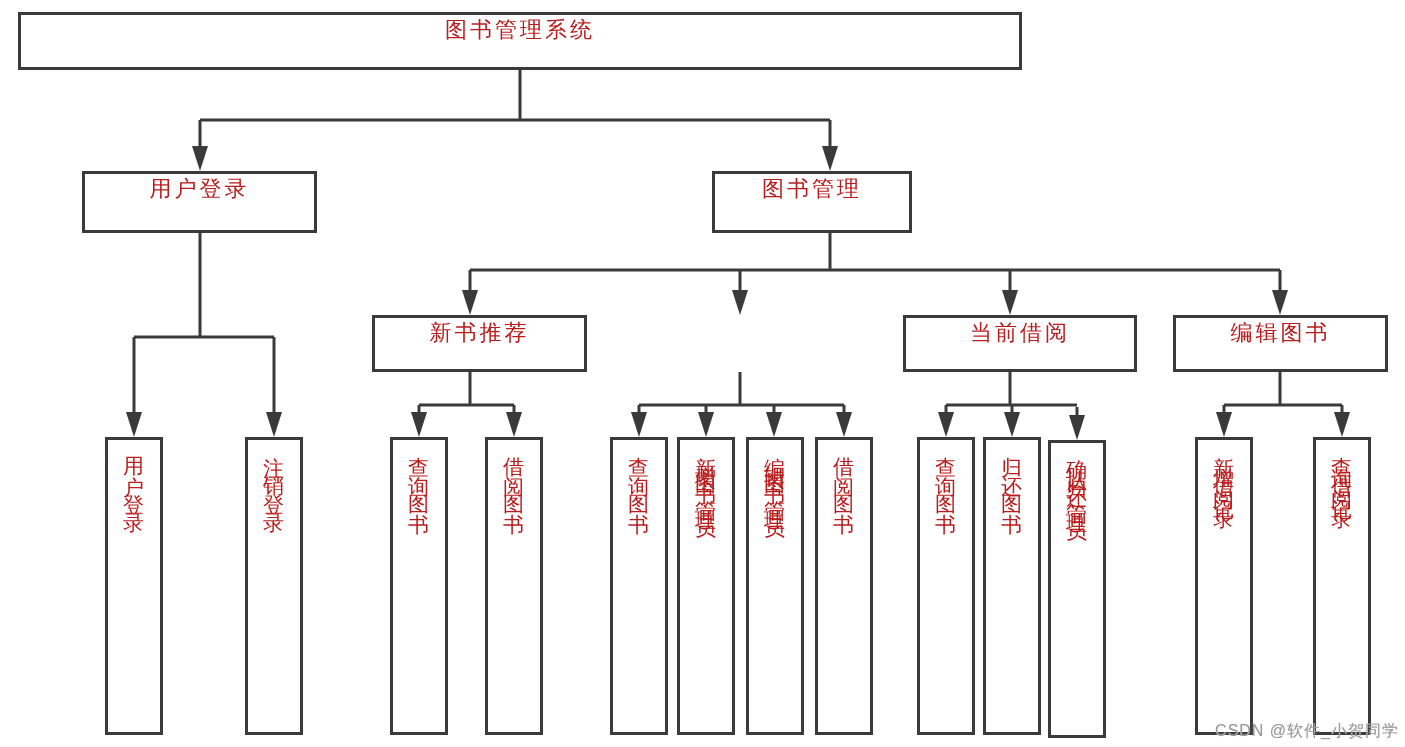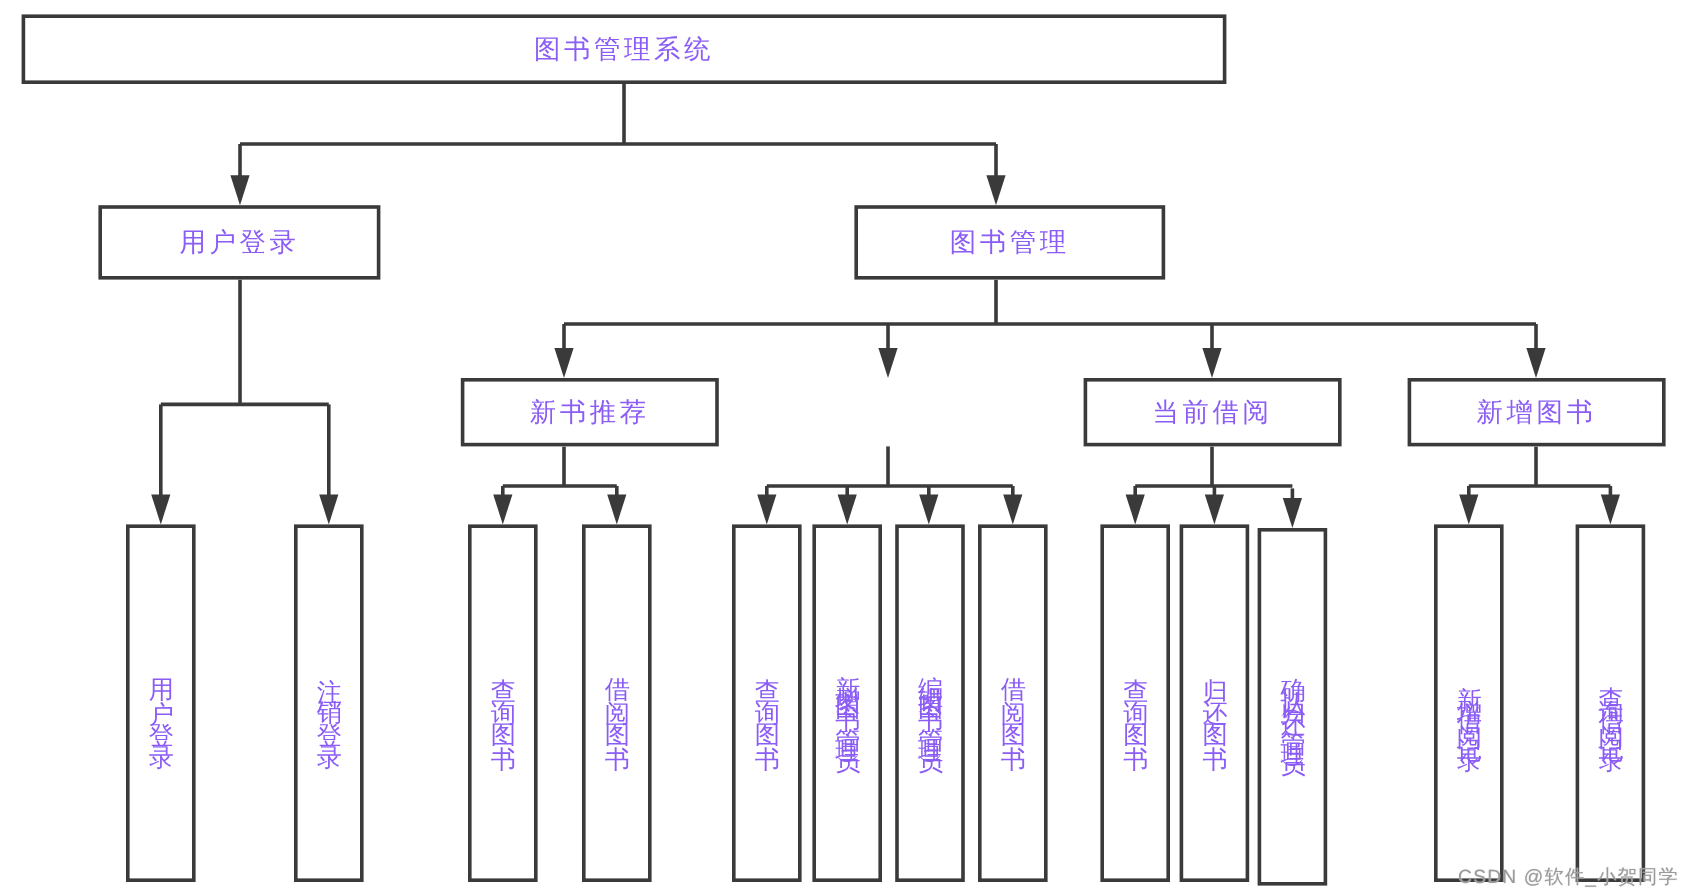--- a/index.html
+++ b/index.html
@@ -22,23 +22,23 @@
     width: 1405px;
     height: 747px;
     pointer-events: none;
   }
   .box {
     position: absolute;
     box-sizing: border-box;
     border: 3px solid #3a3a3a;
     background: #ffffff;
     display: flex;
-    align-items: center;
+    align-items: flex-start;
     justify-content: center;
-    color: #8b5cf6;
+    color: #b91c1c;
   }
   .hlabel {
     font-size: 22px;
     letter-spacing: 3px;
     white-space: nowrap;
   }
   .leaf .vtext {
     writing-mode: vertical-rl;
     text-orientation: mixed;
     font-size: 21px;
@@ -119,32 +119,32 @@
       <polygon points="1334,412 1350,412 1342,437" fill="#3a3a3a"></polygon>
     </svg>
 
   <div class="box" style="left:18px; top:12px; width:1004px; height:58px">
     <span class="hlabel">图书管理系统</span>
   </div>
 
   <div class="box" style="left:82px; top:171px; width:235px; height:62px">
     <span class="hlabel">用户登录</span>
   </div>
-  <div class="box" style="left:712px; top:171px; width:259px; height:62px">
+  <div class="box" style="left:712px; top:171px; width:200px; height:62px">
     <span class="hlabel">图书管理</span>
   </div>
 
-  <div class="box" style="left:384px; top:315px; width:215px; height:57px">
+  <div class="box" style="left:372px; top:315px; width:215px; height:57px">
     <span class="hlabel">新书推荐</span>
   </div>
-  <div class="box" style="left:903px; top:315px; width:215px; height:57px">
+  <div class="box" style="left:903px; top:315px; width:234px; height:57px">
     <span class="hlabel">当前借阅</span>
   </div>
   <div class="box" style="left:1173px; top:315px; width:215px; height:57px">
-    <span class="hlabel">新增图书</span>
+    <span class="hlabel">编辑图书</span>
   </div>
 
   <div class="box leaf" style="left:105px; top:437px; width:58px; height:298px">
     <span class="vtext">用户登录</span>
   </div>
   <div class="box leaf" style="left:245px; top:437px; width:58px; height:298px">
     <span class="vtext">注销登录</span>
   </div>
 
   <div class="box leaf" style="left:390px; top:437px; width:58px; height:298px">

